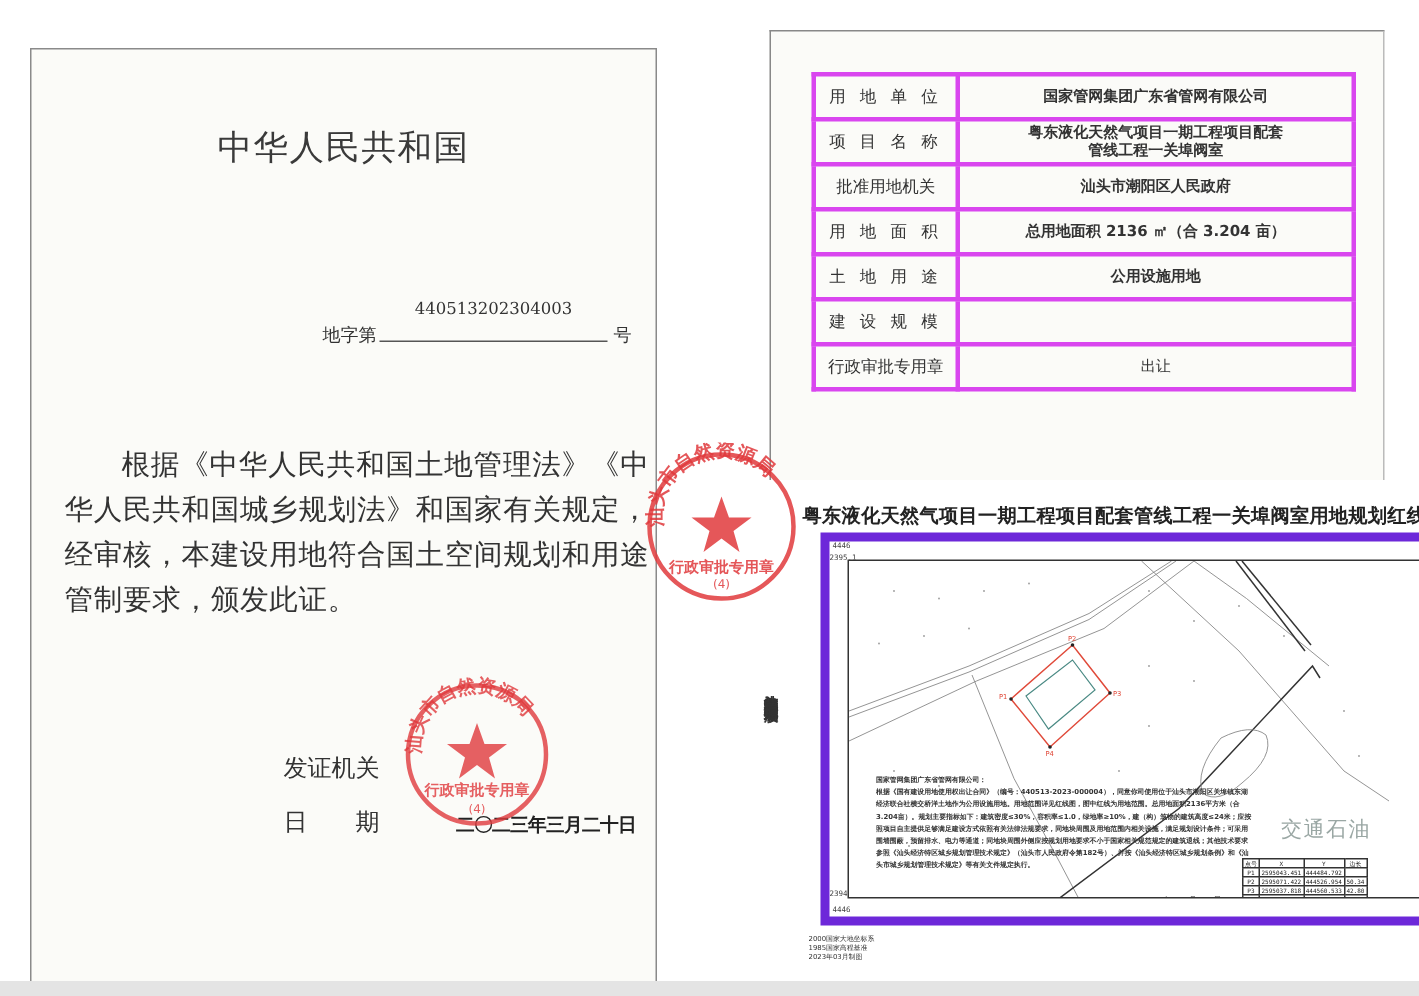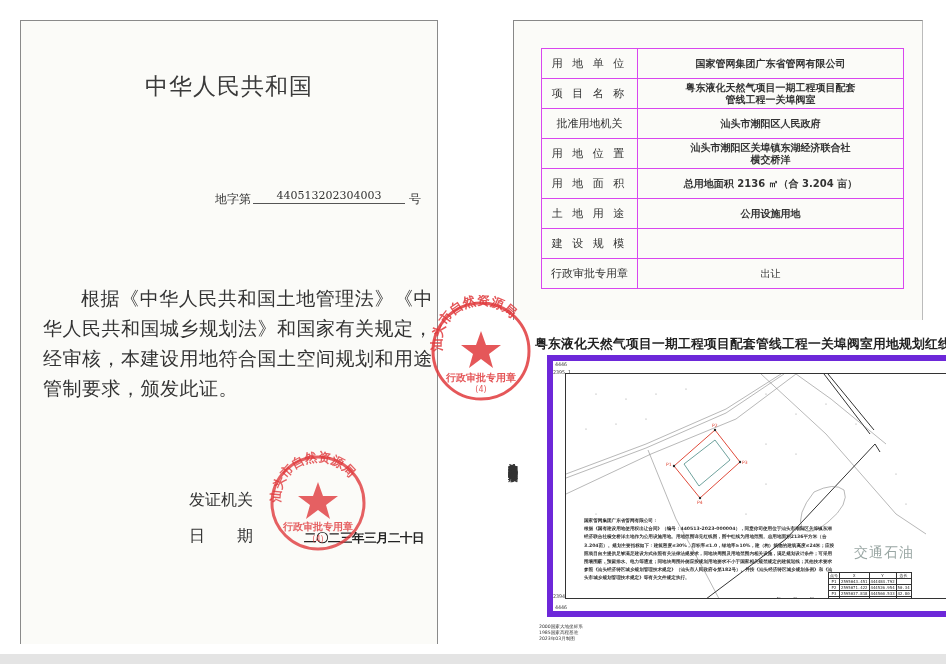--- a/index.html
+++ b/index.html
@@ -1,46 +1,46 @@
 <!DOCTYPE html>
 <html><head>
 <meta charset="utf-8">
 <style>
   * { box-sizing: border-box; margin: 0; padding: 0; }
   html, body { width: 946px; height: 664px; overflow: hidden; background: #ffffff; }
   body { position: relative; font-family: "DejaVu Sans", "Liberation Sans", sans-serif; color: #2a2a2a; }
 
   
   .cert-page {
-    position: absolute; left: 20px; top: 20px; width: 418px; height: 624px;
+    position: absolute; left: 20px; top: 32px; width: 418px; height: 624px;
     background: #fbfbf8; border: 1px solid #8a8a8a; border-bottom: none;
   }
   .cert-country { position: absolute; top: 50px; left: 0; width: 100%; text-align: center;
     font-family: "DejaVu Serif", "Liberation Serif", serif; font-size: 23px; color: #3a3a3a; letter-spacing: 1px; }
   .cert-title { position: absolute; top: 118px; left: 0; width: 100%; text-align: center;
     font-size: 33px; font-weight: bold; color: #333; letter-spacing: 2px; }
   .cert-no { position: absolute; top: 170px; left: 194px; font-size: 12px; color: #333; display: flex; align-items: flex-end; }
   .cert-no .line { display: inline-block; width: 152px; border-bottom: 1px solid #555; text-align: center;
-    font-family: "DejaVu Serif", "Liberation Serif", serif; font-size: 11px; margin: 0 2px; padding-bottom: 1px; transform: translateY(-4px); }
+    font-family: "DejaVu Serif", "Liberation Serif", serif; font-size: 11px; margin: 0 2px; padding-bottom: 15px; transform: translateY(-4px); }
   .cert-no .hao { margin-left: 2px; }
   .cert-body { position: absolute; top: 262px; left: 22px; width: 390px; font-size: 19px; line-height: 30px;
     color: #333; text-align: justify; letter-spacing: 0.5px; }
   .cert-body p { text-indent: 2em; }
   .cert-issuer { position: absolute; top: 469px; left: 168px; font-size: 16px; color: #333; }
   .cert-date-label { position: absolute; top: 505px; left: 168px; font-size: 16px; color: #333; word-spacing: 0; }
   .cert-date-label span { margin-right: 32px; }
   .cert-date { position: absolute; top: 509px; left: 283px; font-size: 12.5px; color: #222; font-weight: bold; letter-spacing: -0.5px; }
 
   
   .table-page {
     position: absolute; left: 513px; top: 20px; width: 410px; height: 300px;
     background: #fbfbf8; border-left: 1px solid #888; border-top: 1px solid #888; border-right: 1px solid #bbb;
   }
   table.info { position: absolute; left: 27px; top: 27px; width: 363px; border-collapse: collapse; }
-  table.info td { border: 1px solid #d946ef; height: 30px; font-size: 10.5px; color: #333; vertical-align: middle; }
+  table.info td { border: 3px solid #d946ef; height: 30px; font-size: 10.5px; color: #333; vertical-align: middle; }
   table.info td.lbl { width: 96px; text-align: center; letter-spacing: 3px; font-size: 11px; }
   table.info td.lbl.tight { letter-spacing: 0; }
   table.info td.val { text-align: center; font-weight: bold; line-height: 12px; font-size: 10px; }
   table.info td.val .ref-gray { color: #777; }
 
   
   .side-text { position: absolute; left: 504px; top: 455px; width: 14px; font-size: 9.5px; line-height: 10.4px;
     color: #333; writing-mode: vertical-rl; text-orientation: upright; letter-spacing: 0.5px; font-weight: bold; }
 
   
@@ -99,27 +99,20 @@
       <td class="lbl">项 目 名 称</td>
       <td class="val">
             <div>粤东液化天然气项目一期工程项目配套</div>
             <div>管线工程一关埠阀室</div>
           </td>
     </tr>
     <tr>
       <td class="lbl tight">批准用地机关</td>
       <td class="val">
             <div>汕头市潮阳区人民政府</div>
-          </td>
-    </tr>
-    <tr>
-      <td class="lbl">用 地 位 置</td>
-      <td class="val">
-            <div>汕头市潮阳区关埠镇东湖经济联合社</div>
-            <div>横交桥洋</div>
           </td>
     </tr>
     <tr>
       <td class="lbl">用 地 面 积</td>
       <td class="val">
             <div>总用地面积 2136 ㎡（合 3.204 亩）</div>
           </td>
     </tr>
     <tr>
       <td class="lbl">土 地 用 途</td>

